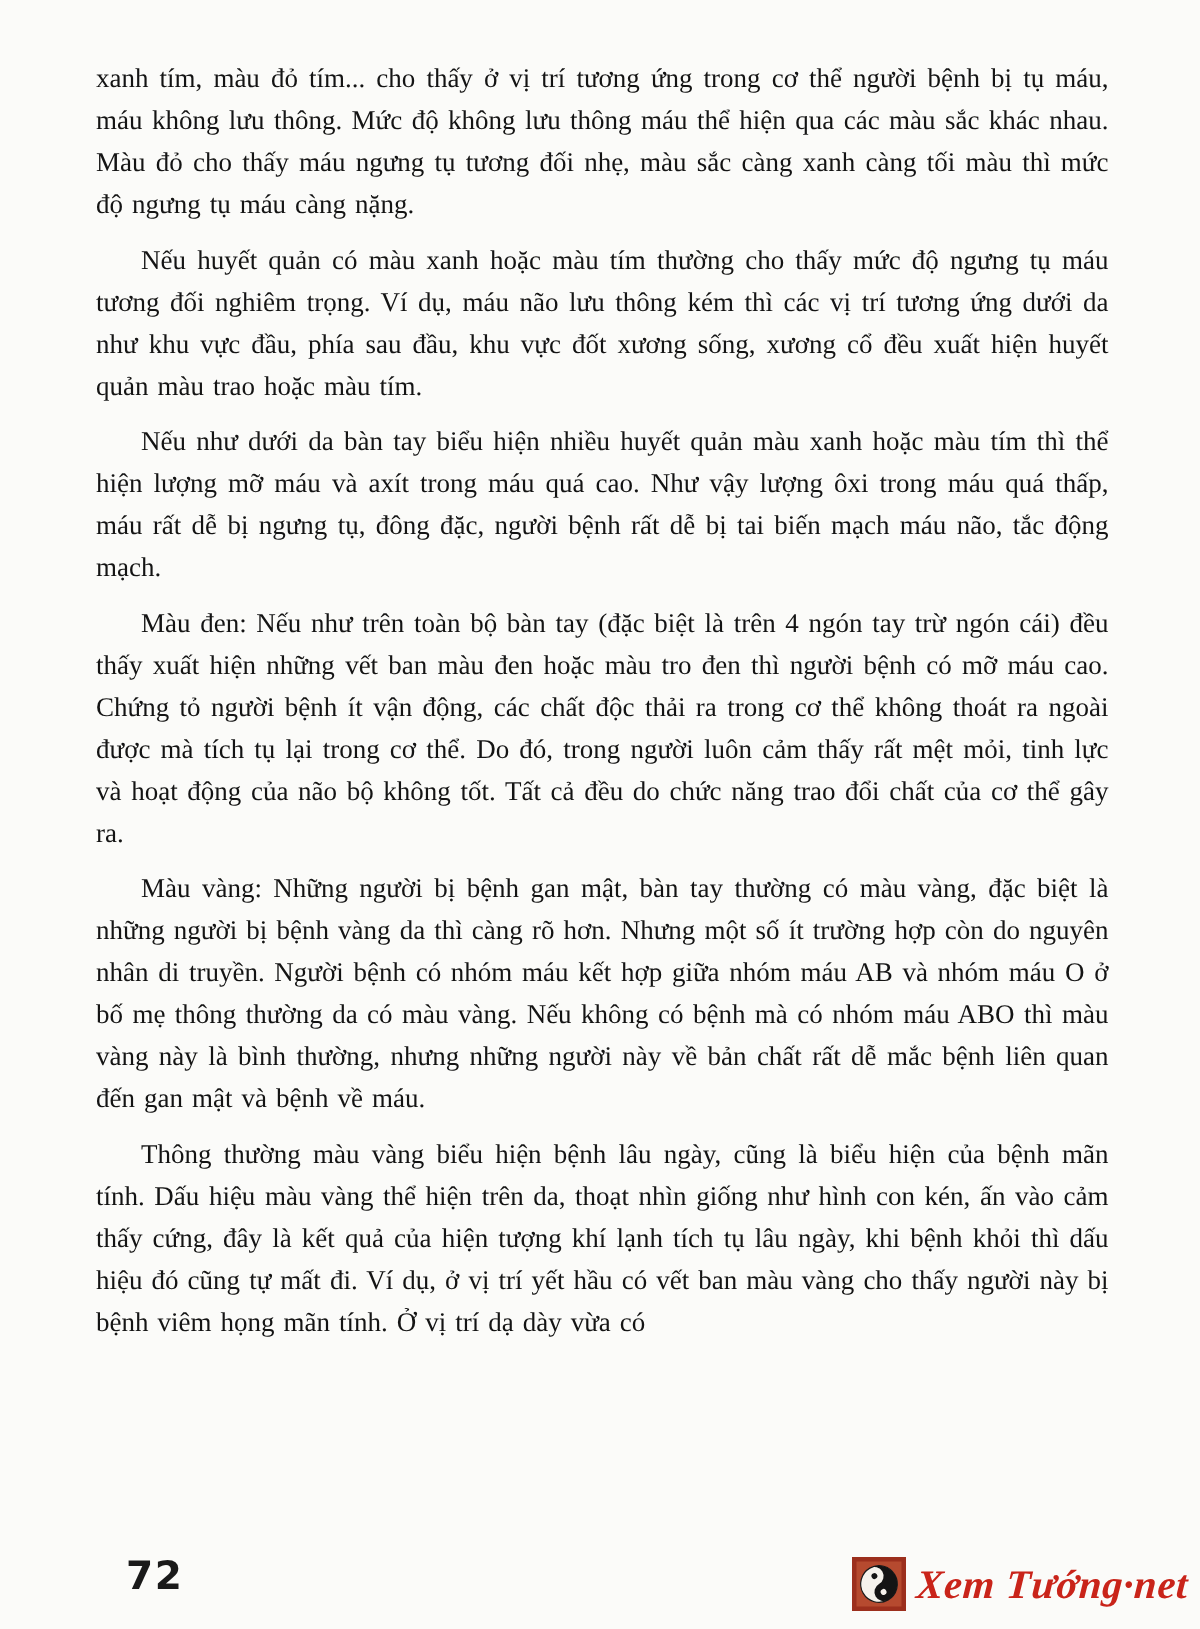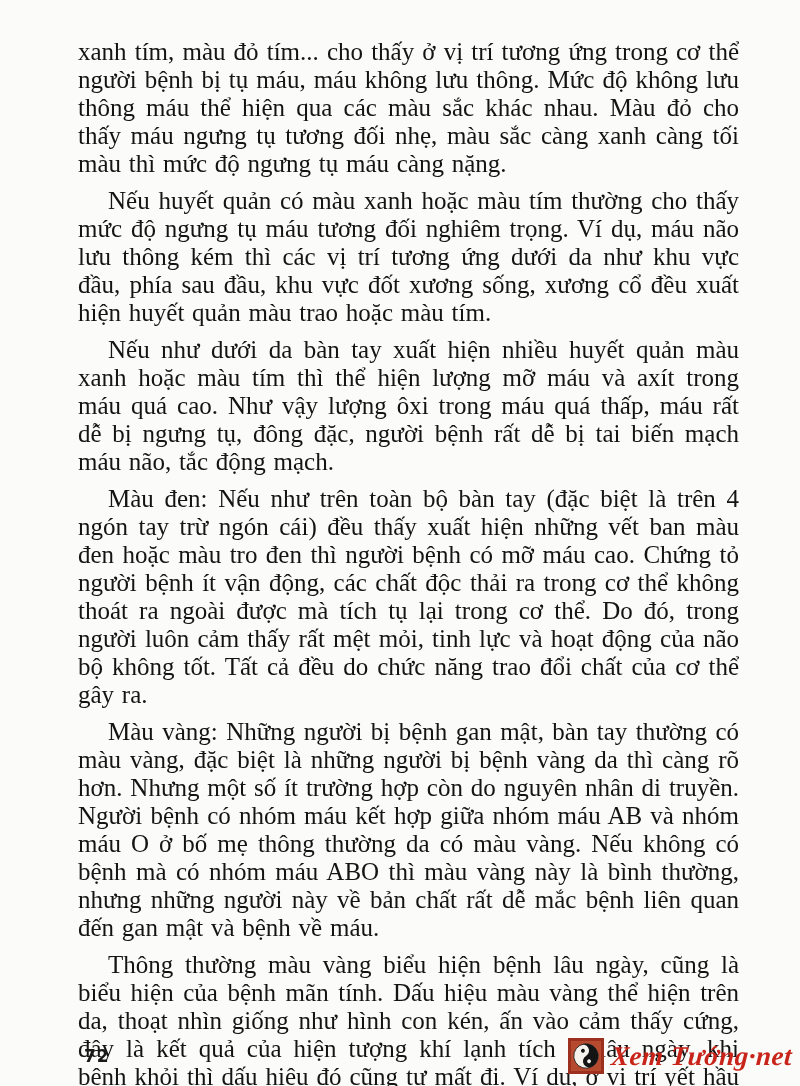--- a/index.html
+++ b/index.html
@@ -16,38 +16,38 @@
     overflow: hidden;
     font-family: "Liberation Serif", "DejaVu Serif", serif;
   }
   .text-block {
     position: absolute;
     left: 62px;
     top: 38px;
     width: 677px;
   }
   .text-block p {
-    margin: 0 0 9px 16px;
-    font-size: 25px;
+    margin: 0 0 9px 2px;
+    font-size: 18px;
     line-height: 28px;
     color: #141414;
     text-align: justify;
     text-indent: 30px;
     word-spacing: 1.5px;
   }
   .text-block p.continued {
     text-indent: 0;
   }
   .page-number {
     position: absolute;
     left: 84px;
     bottom: 20px;
     font-family: "DejaVu Sans", "Liberation Sans", sans-serif;
     font-weight: 600;
-    font-size: 17px;
+    font-size: 26px;
     color: #1a1a1a;
     letter-spacing: 1px;
   }
   .watermark {
     position: absolute;
     right: 8px;
     bottom: 12px;
     display: flex;
     align-items: center;
     gap: 7px;
@@ -78,21 +78,21 @@
   }
 </style>
 </head>
 <body>
 
 <div class="page">
 
   <div class="text-block">
     <p class="continued">xanh tím, màu đỏ tím... cho thấy ở vị trí tương ứng trong cơ thể người bệnh bị tụ máu, máu không lưu thông. Mức độ không lưu thông máu thể hiện qua các màu sắc khác nhau. Màu đỏ cho thấy máu ngưng tụ tương đối nhẹ, màu sắc càng xanh càng tối màu thì mức độ ngưng tụ máu càng nặng.</p>
     <p>Nếu huyết quản có màu xanh hoặc màu tím thường cho thấy mức độ ngưng tụ máu tương đối nghiêm trọng. Ví dụ, máu não lưu thông kém thì các vị trí tương ứng dưới da như khu vực đầu, phía sau đầu, khu vực đốt xương sống, xương cổ đều xuất hiện huyết quản màu trao hoặc màu tím.</p>
-    <p>Nếu như dưới da bàn tay xuất hiện nhiều huyết quản màu xanh hoặc màu tím thì thể hiện lượng mỡ máu và axít trong máu quá cao. Như vậy lượng ôxi trong máu quá thấp, máu rất dễ bị ngưng tụ, đông đặc, người bệnh rất dễ bị tai biến mạch máu não, tắc động mạch.</p>
+    <p>Nếu như dưới da bàn tay biểu hiện nhiều huyết quản màu xanh hoặc màu tím thì thể hiện lượng mỡ máu và axít trong máu quá cao. Như vậy lượng ôxi trong máu quá thấp, máu rất dễ bị ngưng tụ, đông đặc, người bệnh rất dễ bị tai biến mạch máu não, tắc động mạch.</p>
     <p>Màu đen: Nếu như trên toàn bộ bàn tay (đặc biệt là trên 4 ngón tay trừ ngón cái) đều thấy xuất hiện những vết ban màu đen hoặc màu tro đen thì người bệnh có mỡ máu cao. Chứng tỏ người bệnh ít vận động, các chất độc thải ra trong cơ thể không thoát ra ngoài được mà tích tụ lại trong cơ thể. Do đó, trong người luôn cảm thấy rất mệt mỏi, tinh lực và hoạt động của não bộ không tốt. Tất cả đều do chức năng trao đổi chất của cơ thể gây ra.</p>
     <p>Màu vàng: Những người bị bệnh gan mật, bàn tay thường có màu vàng, đặc biệt là những người bị bệnh vàng da thì càng rõ hơn. Nhưng một số ít trường hợp còn do nguyên nhân di truyền. Người bệnh có nhóm máu kết hợp giữa nhóm máu AB và nhóm máu O ở bố mẹ thông thường da có màu vàng. Nếu không có bệnh mà có nhóm máu ABO thì màu vàng này là bình thường, nhưng những người này về bản chất rất dễ mắc bệnh liên quan đến gan mật và bệnh về máu.</p>
     <p>Thông thường màu vàng biểu hiện bệnh lâu ngày, cũng là biểu hiện của bệnh mãn tính. Dấu hiệu màu vàng thể hiện trên da, thoạt nhìn giống như hình con kén, ấn vào cảm thấy cứng, đây là kết quả của hiện tượng khí lạnh tích tụ lâu ngày, khi bệnh khỏi thì dấu hiệu đó cũng tự mất đi. Ví dụ, ở vị trí yết hầu có vết ban màu vàng cho thấy người này bị bệnh viêm họng mãn tính. Ở vị trí dạ dày vừa có</p>
   </div>
 
   <div class="page-number">72</div>
 
   <div class="watermark">
     <span class="wm-icon">
       <svg viewBox="0 0 100 100" aria-hidden="true">

